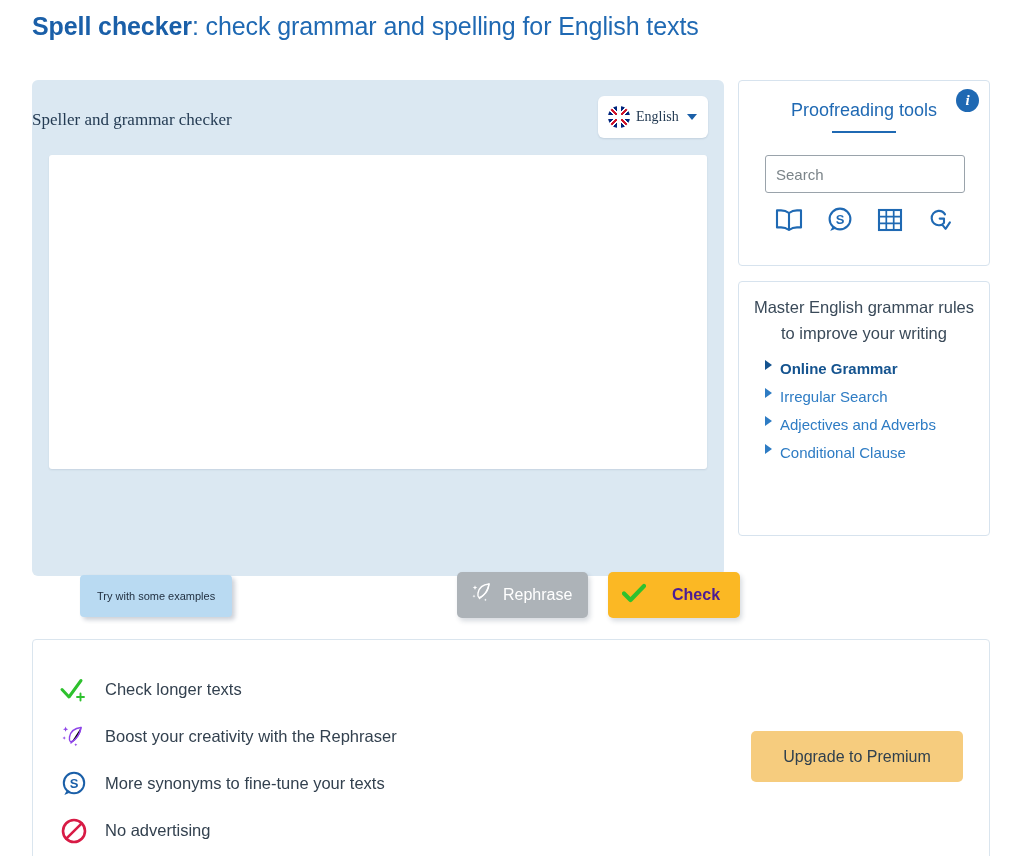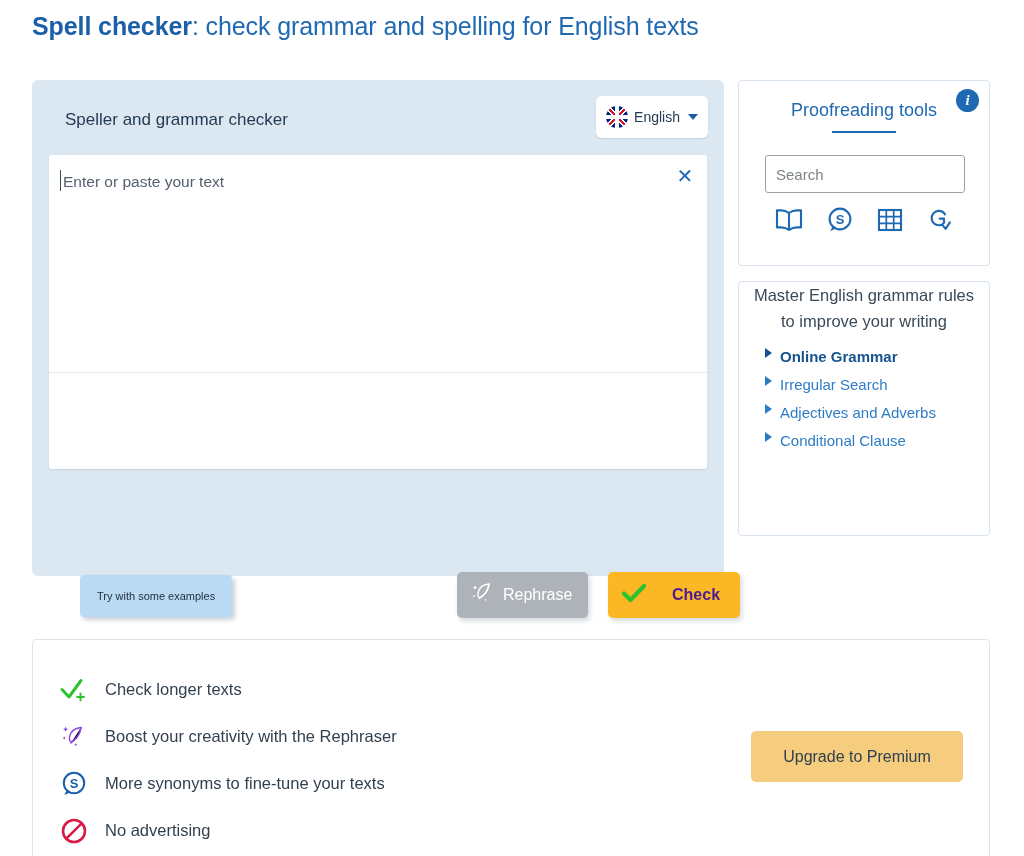--- a/index.html
+++ b/index.html
@@ -21,21 +21,21 @@
   }
   .page-title b { font-weight: 700; color: #1a5fa8; }
 
   
   .checker-panel {
     position: absolute; left: 32px; top: 80px;
     width: 692px; height: 496px;
     background: #dbe8f2; border-radius: 6px;
   }
   .checker-head {
-    position: absolute; left: 33px; top: 16px; right: 16px; height: 50px;
+    position: absolute; left: 0; top: 16px; right: 16px; height: 50px; font-family: Liberation Serif, serif;
   }
   .checker-title {
     position: absolute; left: 0; top: 14px;
     font-size: 17px; color: #243b53; font-weight: 400;
   }
   .lang-select {
     position: absolute; right: 0; top: 0;
     height: 42px; min-width: 110px;
     background: #ffffff; border-radius: 6px;
     display: flex; align-items: center; gap: 6px;
@@ -171,21 +171,21 @@
   .tool-icons {
     position: absolute; left: 0; right: 0; top: 125px;
     display: flex; justify-content: center; align-items: center; gap: 22px;
   }
   .tool-icons svg { cursor: pointer; display: block; }
 
   .grammar-card {
     position: absolute; left: 738px; top: 281px;
     width: 252px; height: 255px;
     background: #ffffff; border: 1px solid #d7e3ee; border-radius: 4px;
-    padding: 0 14px 0 14px;
+    padding: 12px 14px 0 14px;
   }
   .grammar-heading {
     font-size: 16.5px; line-height: 26px; color: #3a4a59;
     text-align: center; font-weight: 400;
   }
   .grammar-links { margin-top: 14px; padding-left: 12px; }
   .g-link {
     display: flex; align-items: flex-start; gap: 8px;
     font-size: 15px; color: #2e7cc4; cursor: pointer;
     margin-bottom: 11px;
@@ -232,27 +232,20 @@
     <div class="checker-head">
       <div class="checker-title">Speller and grammar checker</div>
       <div class="lang-select">
         <span class="flag-uk"></span>
         <span class="lang-label">English</span>
         <span class="caret-down"></span>
       </div>
     </div>
 
     <div class="editor-card">
-      <div class="editor-area">
-        <div class="editor-placeholder">
-          <span class="caret-bar"></span>
-          <span>Enter or paste your text</span>
-        </div>
-        <div class="clear-x">✕</div>
-      </div>
     </div>
 
     <button class="btn-examples">Try with some examples</button>
 
     <button class="btn-rephrase">
       <span>
         <svg width="26" height="26" viewBox="0 0 26 26" fill="none">
           <path d="M20 4c-1 6-4.5 11-9.5 14.5" stroke="#ffffff" stroke-width="1.4" stroke-linecap="round"></path>
           <path d="M20 4c-6 .5-10 4-11 9 -.4 2 .1 3.6 1 4.6 1.6-.3 3.3-1.2 4.6-2.6C18 12.4 19.6 8.3 20 4z" stroke="#ffffff" stroke-width="1.4" stroke-linejoin="round"></path>
           <path d="M6 5.2l.7 1.7 1.7.7-1.7.7L6 10l-.7-1.7L3.6 7.6l1.7-.7L6 5.2z" fill="#ffffff"></path>

